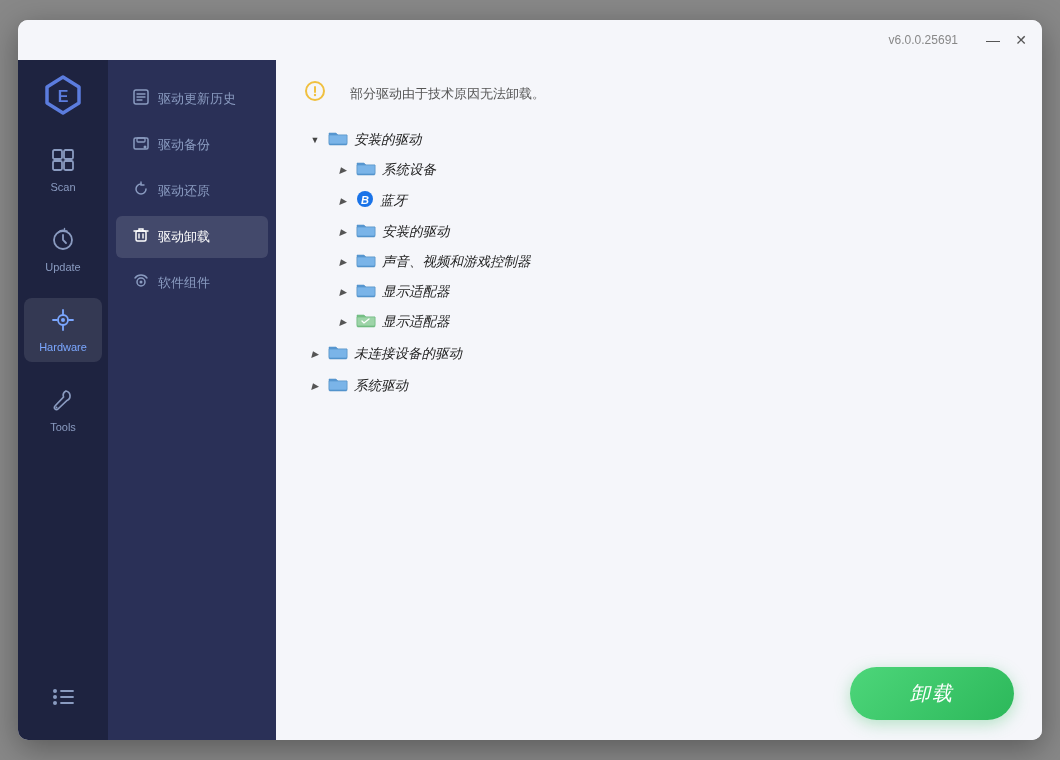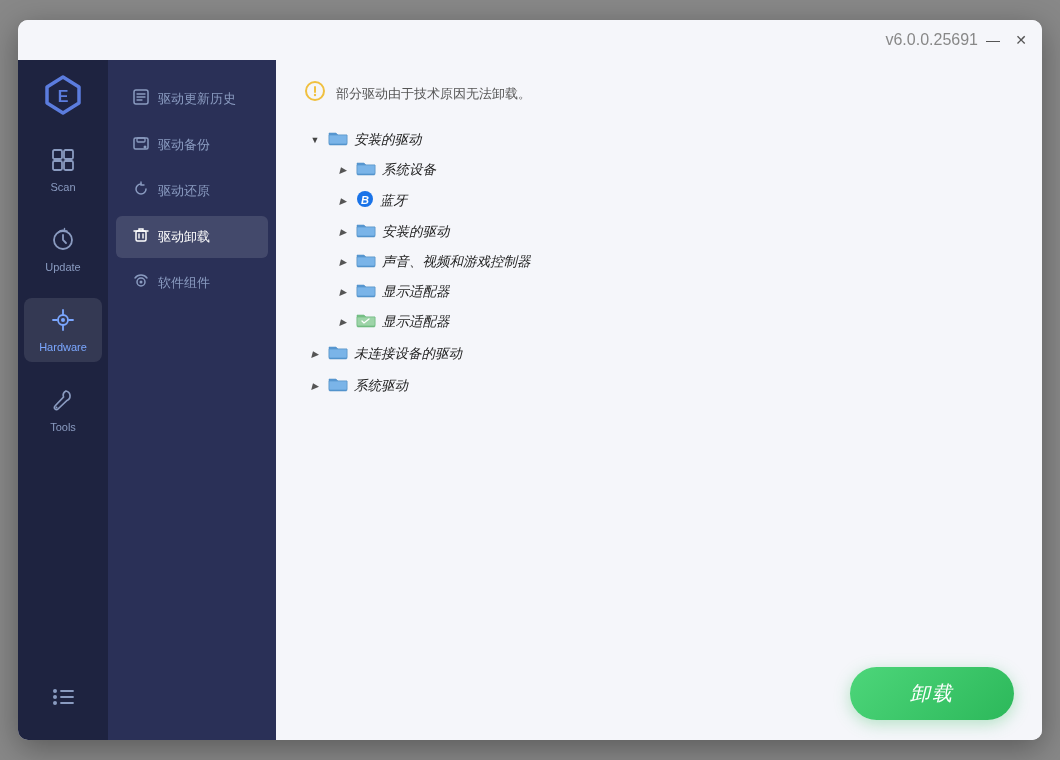--- a/index.html
+++ b/index.html
@@ -27,22 +27,22 @@
       background: #f5f6fa;
       display: flex;
       align-items: center;
       justify-content: flex-end;
       padding: 0 12px;
       position: relative;
       flex-shrink: 0;
     }
     .titlebar-version {
       position: absolute;
-      right: 64px;
-      font-size: 16px;
+      right: 84px;
+      font-size: 12px;
       color: #888;
     }
     .titlebar-controls {
       display: flex;
       gap: 10px;
       align-items: center;
     }
     .titlebar-btn {
       width: 18px;
       height: 18px;
@@ -154,21 +154,21 @@
       flex: 1;
       background: #f5f6fa;
       display: flex;
       flex-direction: column;
       overflow: hidden;
       padding: 20px 28px 20px 28px;
     }
     .notice-bar {
       display: flex;
       align-items: center;
-      gap: 10px;
+      gap: 24px;
       margin-bottom: 18px;
       font-size: 13px;
       color: #555;
     }
     .notice-icon {
       font-size: 20px;
       color: #f0c040;
       flex-shrink: 0;
     }
     .tree-area {

